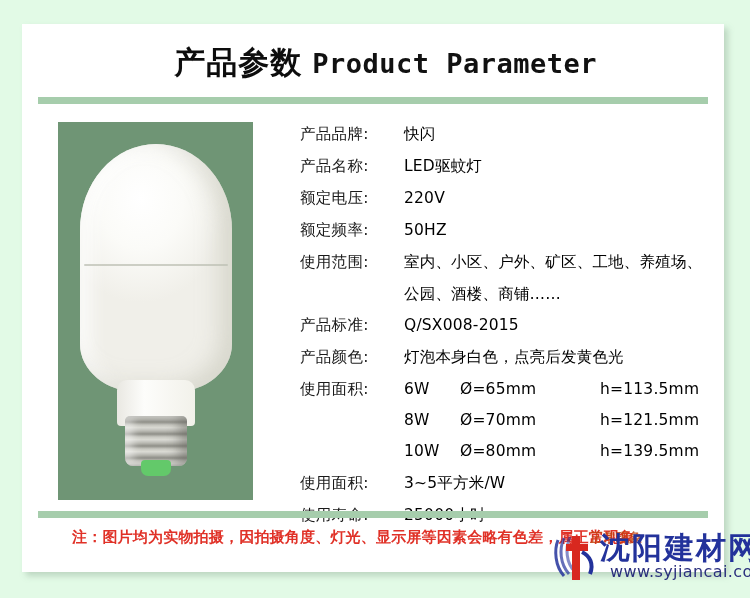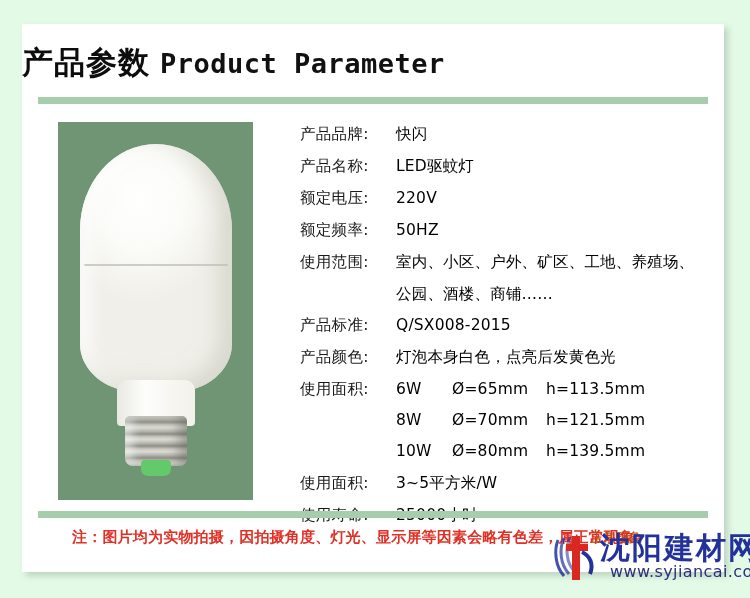--- a/index.html
+++ b/index.html
@@ -28,24 +28,24 @@
     top: 24px;
     width: 702px;
     height: 548px;
     background: #ffffff;
     box-shadow: 4px 4px 6px rgba(120,150,125,0.35);
   }
 
   
   .title-row {
     position: absolute;
-    left: 0;
+    left: 13px;
     top: 18px;
     width: 562px;
-    text-align: left;
+    text-align: right;
     white-space: nowrap;
   }
   .title-cn {
     font-family: "DejaVu Sans", "Liberation Sans", sans-serif;
     font-size: 31px;
     font-weight: bold;
     color: #0d0d0d;
     letter-spacing: 1px;
   }
   .title-en {
@@ -144,37 +144,38 @@
     position: absolute;
     left: 278px;
     top: 100px;
     width: 410px;
   }
   .spec-row {
     display: flex;
     align-items: baseline;
     height: 32px;
     white-space: nowrap;
+    gap: 8px;
   }
   .spec-row.cont { height: 31px; }
   .spec-label {
     flex: 0 0 96px;
     font-size: 15.5px;
     color: #1a1a1a;
     font-weight: normal;
     letter-spacing: 0.3px;
   }
   .spec-value {
     font-size: 15.5px;
     color: #000000;
     letter-spacing: 0.2px;
   }
   .dim-w  { display: inline-block; width: 56px; }
   .dim-d  { display: inline-block; width: 94px; }
-  .dim-h  { display: inline-block; }
+  .dim-h  { display: inline-block; margin-left: 46px; }
 
   
   .note {
     position: absolute;
     left: 42px;
     top: 504px;
     font-size: 15px;
     font-weight: bold;
     color: #e03127;
     letter-spacing: 0.2px;

